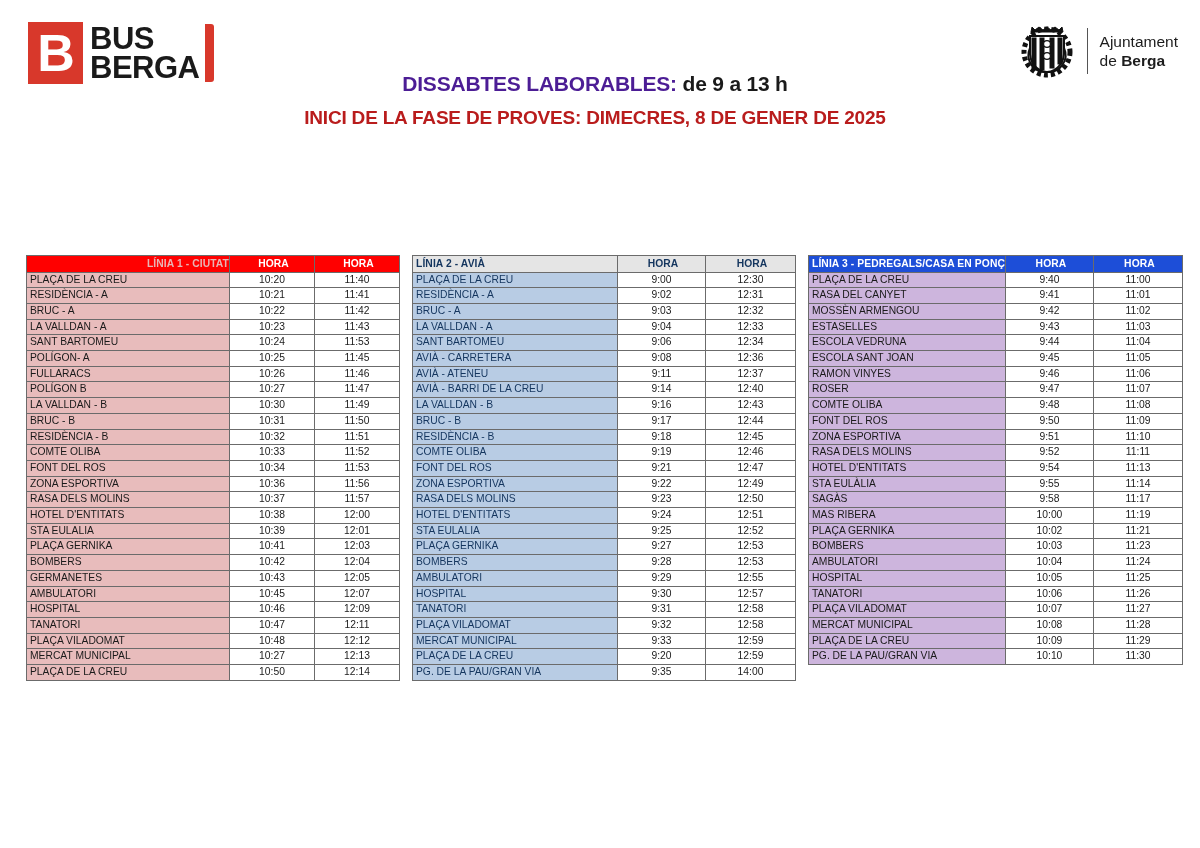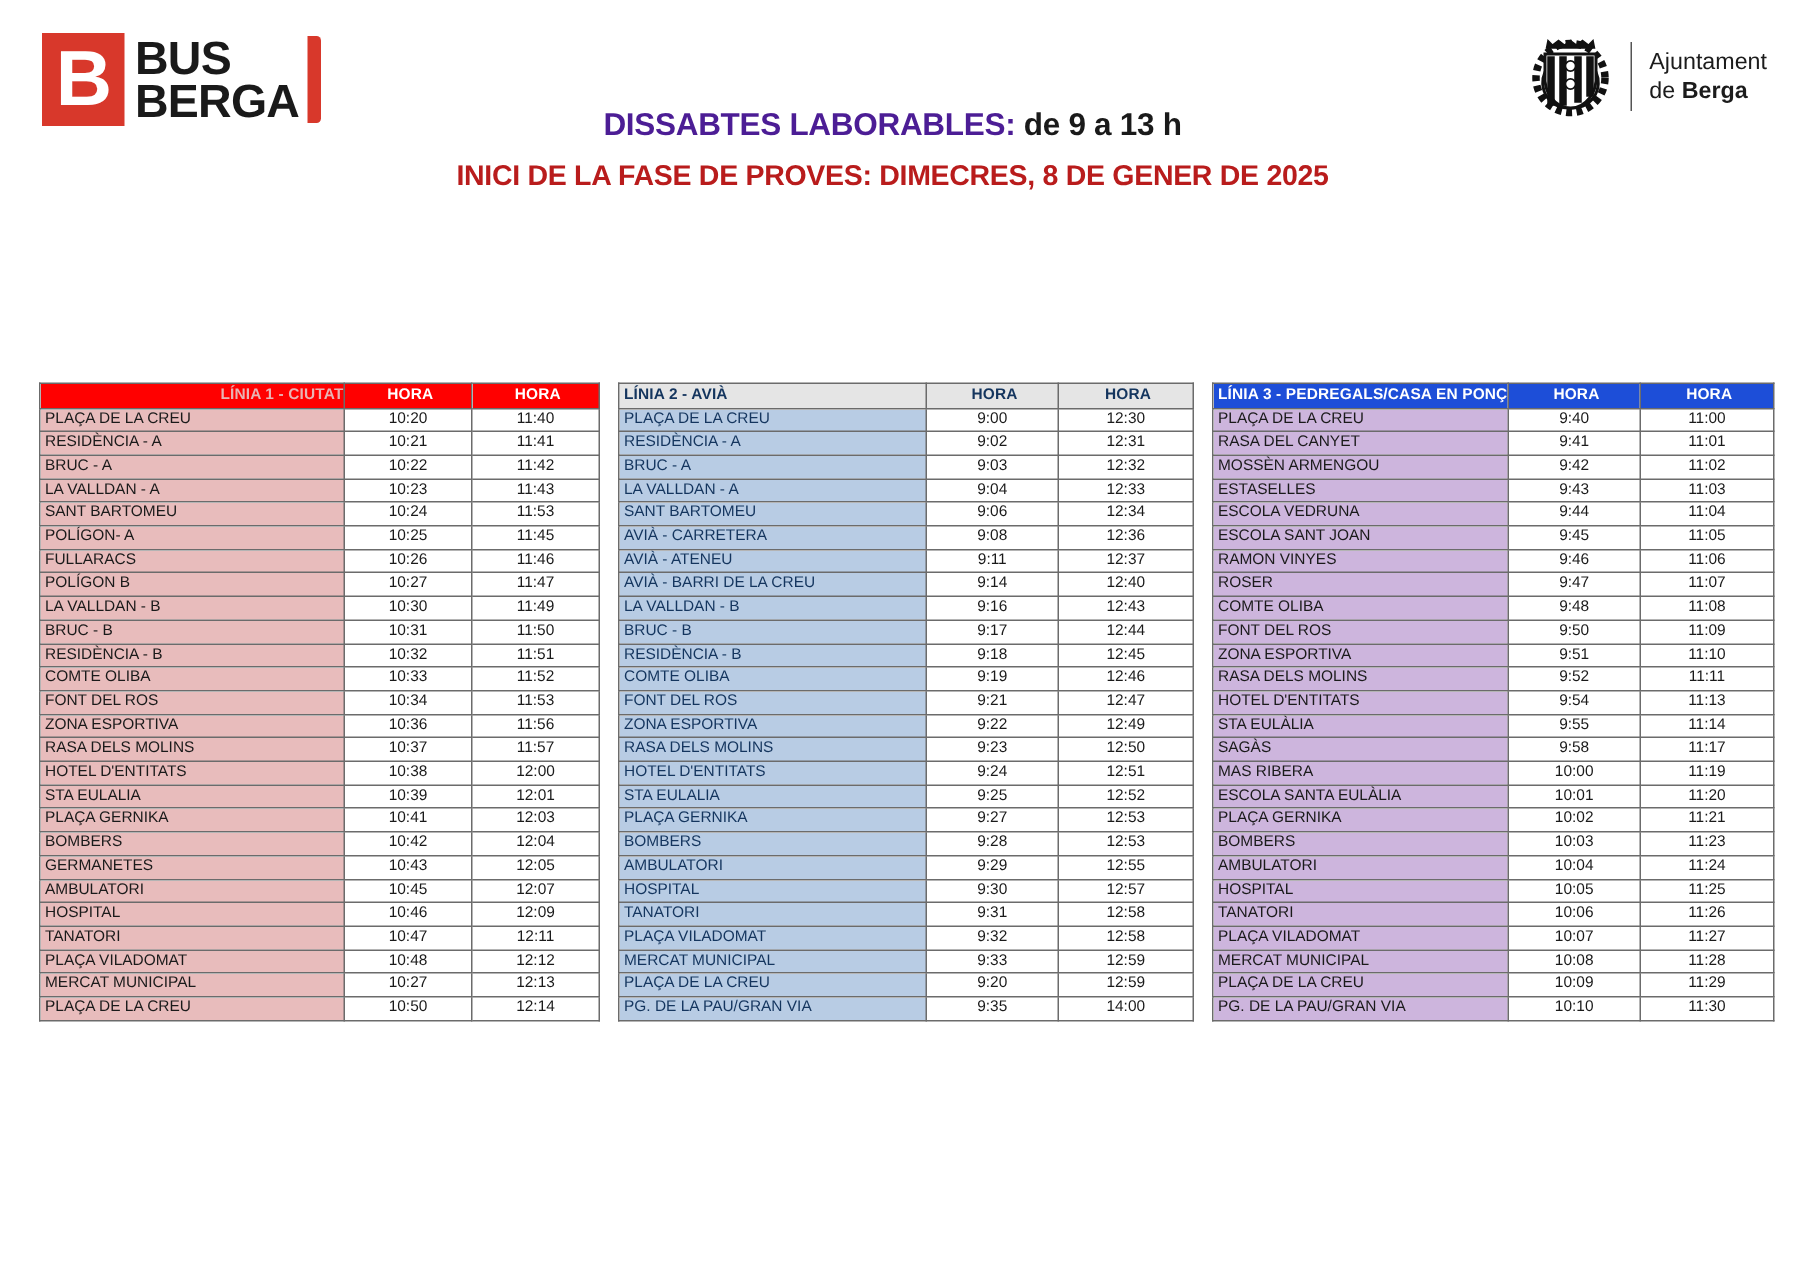--- a/index.html
+++ b/index.html
@@ -621,25 +621,20 @@
             <td class="name">SAGÀS</td>
             <td class="time">9:58</td>
             <td class="time">11:17</td>
           </tr>
           <tr>
             <td class="name">MAS RIBERA</td>
             <td class="time">10:00</td>
             <td class="time">11:19</td>
           </tr>
           <tr>
-            <td class="name">ESCOLA SANTA EULÀLIA</td>
-            <td class="time">10:01</td>
-            <td class="time">11:20</td>
-          </tr>
-          <tr>
             <td class="name">PLAÇA GERNIKA</td>
             <td class="time">10:02</td>
             <td class="time">11:21</td>
           </tr>
           <tr>
             <td class="name">BOMBERS</td>
             <td class="time">10:03</td>
             <td class="time">11:23</td>
           </tr>
           <tr>

